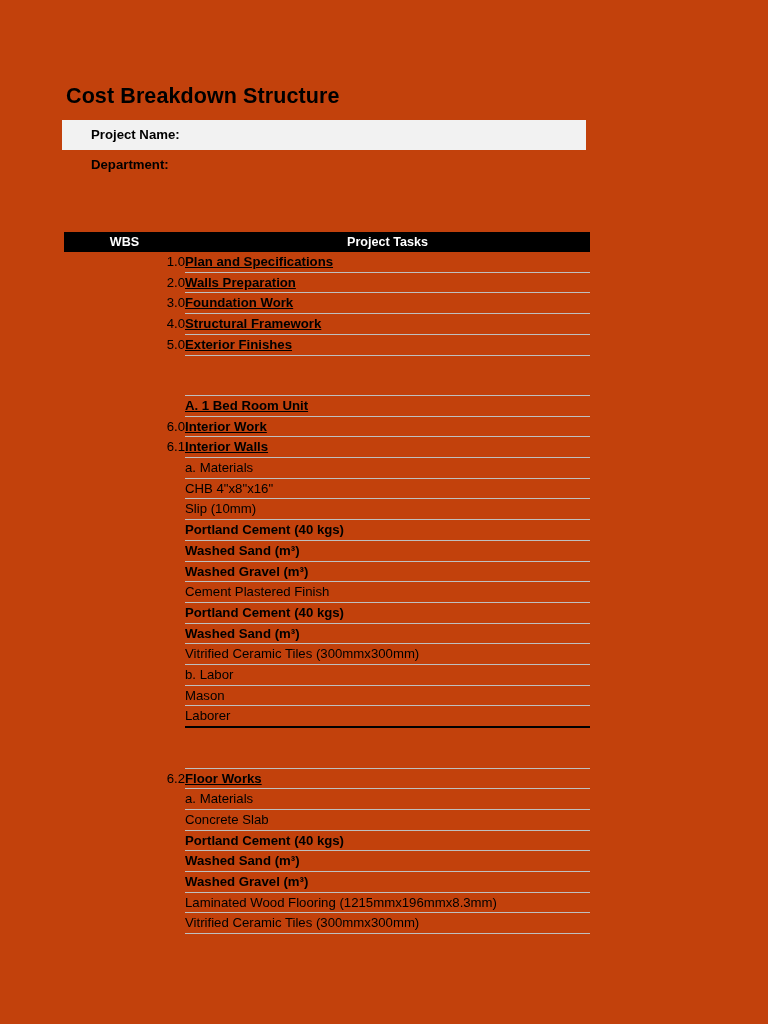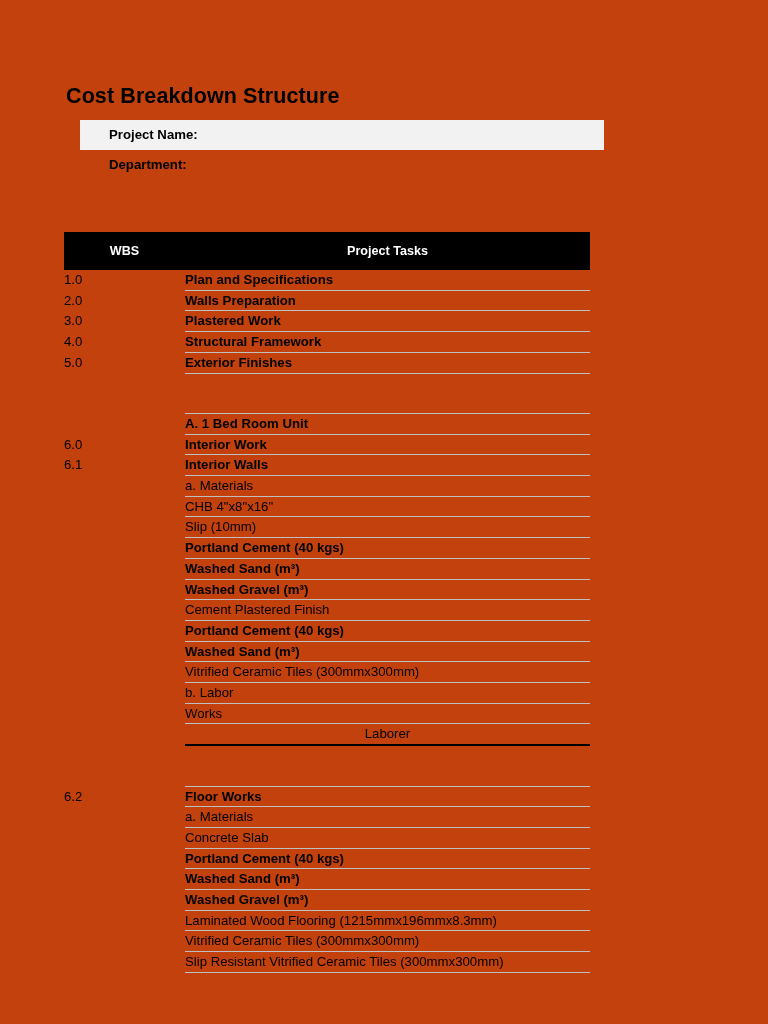--- a/index.html
+++ b/index.html
@@ -34,21 +34,21 @@
     font-size: 21.5px;
     font-weight: bold;
     letter-spacing: 0.1px;
     line-height: 1.15;
     white-space: nowrap;
   }
 
   
   .meta-block {
     position: absolute;
-    left: 80px;
+    left: 62px;
     top: 120px;
     width: 524px;
   }
   .meta-row {
     height: 30px;
     line-height: 30px;
     font-size: 13.2px;
     font-weight: bold;
     padding-left: 29px;
     box-sizing: border-box;
@@ -75,57 +75,56 @@
   .cbs-table col.col-wbs { width: 121px; }
   .cbs-table col.col-task { width: 405px; }
 
   .cbs-table thead th {
     background: #000000;
     color: #ffffff;
     font-weight: bold;
     font-size: 12.6px;
     height: 20px;
     line-height: 20px;
-    padding: 9px;
+    padding: 0;
     text-align: center;
     border: none;
     vertical-align: middle;
   }
 
   .cbs-table tbody td {
     height: 19.7px;
     line-height: 19.7px;
     padding: 0;
     vertical-align: middle;
     white-space: nowrap;
     overflow: hidden;
   }
 
   
   td.wbs {
-    text-align: left;
+    text-align: right;
     padding-right: 44px;
     font-size: 13.2px;
     border: none;
   }
 
   
   td.task {
     border-bottom: 1.1px solid #bfbfbf;
     padding-left: 0;
   }
   td.task.thick {
     border-bottom: 2.4px solid #000000;
-    text-align: center;
   }
   td.task.noline {
     border-bottom: none;
   }
 
-  .bold { font-weight: bold; }
+  .bold { font-weight: bold; text-decoration: underline; }
 
   
   .lvl0 { padding-left: 3px; }
   .lvl1 { padding-left: 16px; }
   .lvl2 { padding-left: 28px; }
   .lvl3 { padding-left: 44px; font-weight: bold; }
 </style>
 </head>
 <body>
 
@@ -157,21 +156,21 @@
         <tr>
           <td class="wbs">1.0</td>
           <td class="task lvl0 bold">Plan and Specifications</td>
         </tr>
         <tr>
           <td class="wbs">2.0</td>
           <td class="task lvl0 bold">Walls Preparation</td>
         </tr>
         <tr>
           <td class="wbs">3.0</td>
-          <td class="task lvl0 bold">Plastered Work</td>
+          <td class="task lvl0 bold">Foundation Work</td>
         </tr>
         <tr>
           <td class="wbs">4.0</td>
           <td class="task lvl0 bold">Structural Framework</td>
         </tr>
         <tr>
           <td class="wbs">5.0</td>
           <td class="task lvl0 bold">Exterior Finishes</td>
         </tr>
         <tr>
@@ -233,21 +232,21 @@
         <tr>
           <td class="wbs"></td>
           <td class="task lvl2">Vitrified Ceramic Tiles (300mmx300mm)</td>
         </tr>
         <tr>
           <td class="wbs"></td>
           <td class="task lvl1">b. Labor</td>
         </tr>
         <tr>
           <td class="wbs"></td>
-          <td class="task lvl2">Works</td>
+          <td class="task lvl2">Mason</td>
         </tr>
         <tr>
           <td class="wbs"></td>
           <td class="task lvl2 thick">Laborer</td>
         </tr>
         <tr>
           <td class="wbs"></td>
           <td class="task lvl0 noline"></td>
         </tr>
         <tr>
@@ -279,20 +278,16 @@
           <td class="task lvl3">Washed Gravel (m³)</td>
         </tr>
         <tr>
           <td class="wbs"></td>
           <td class="task lvl2">Laminated Wood Flooring (1215mmx196mmx8.3mm)</td>
         </tr>
         <tr>
           <td class="wbs"></td>
           <td class="task lvl2">Vitrified Ceramic Tiles (300mmx300mm)</td>
         </tr>
-        <tr>
-          <td class="wbs"></td>
-          <td class="task lvl2">Slip Resistant Vitrified Ceramic Tiles (300mmx300mm)</td>
-        </tr>
       </tbody>
   </table>
 
 </div>
 
 </body></html>

